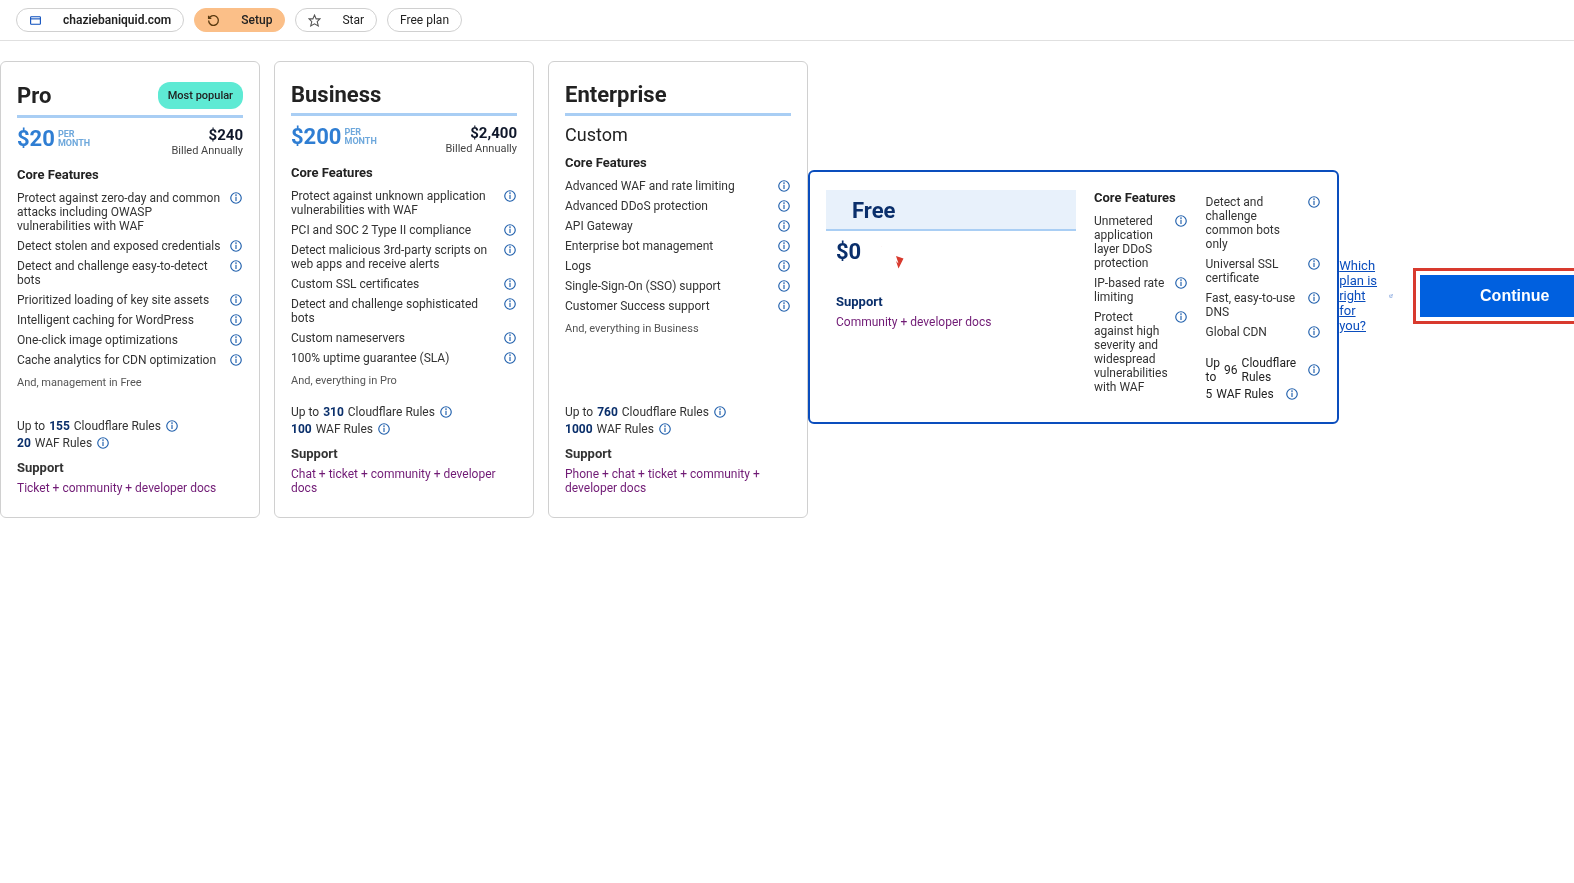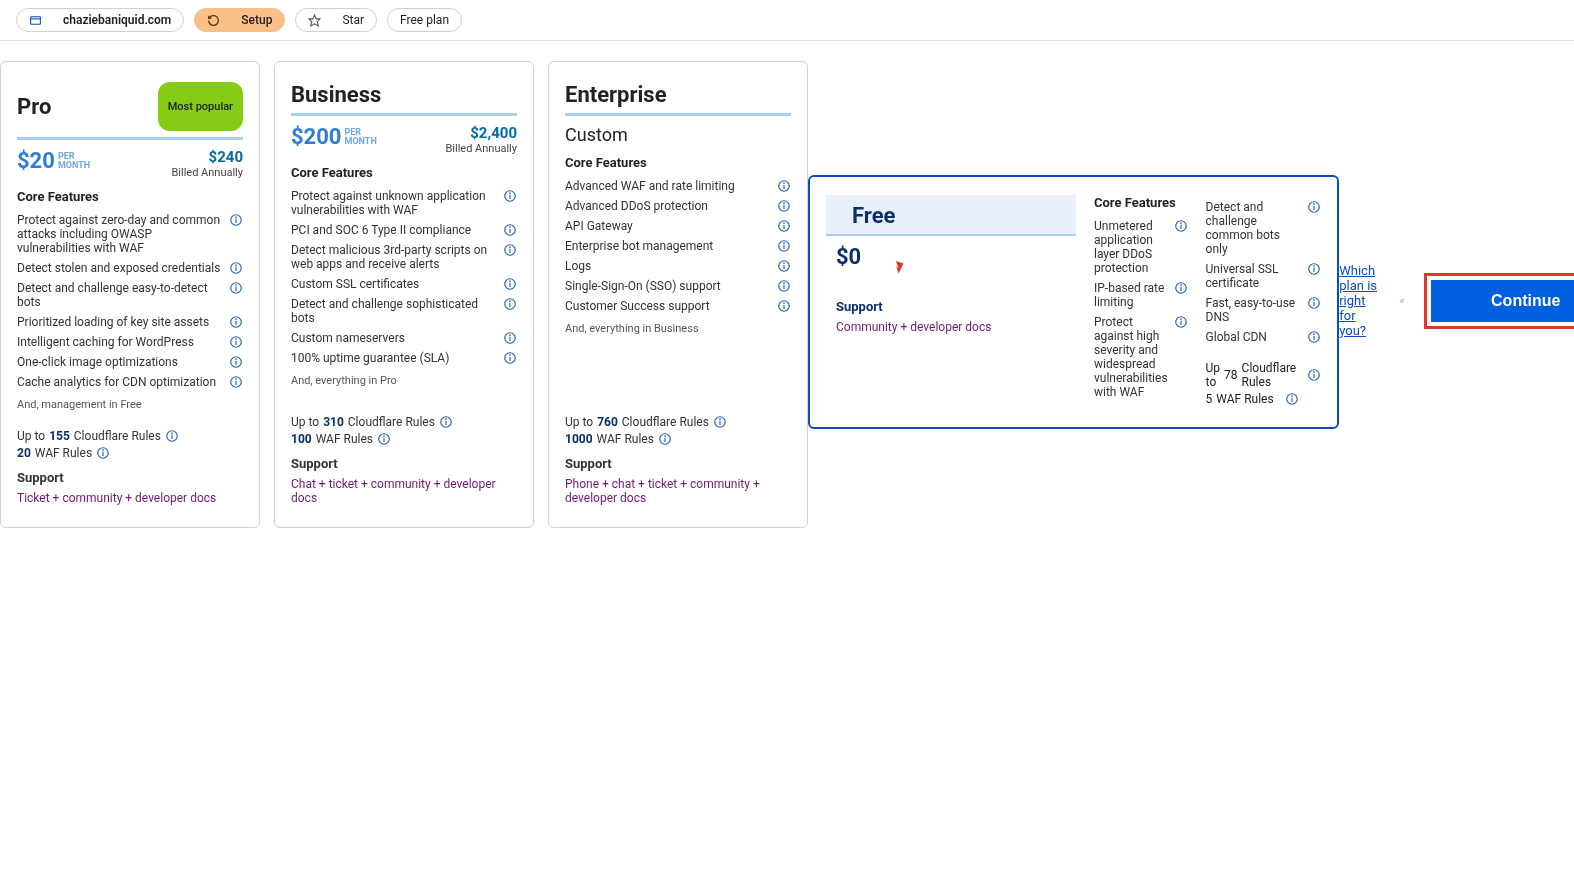--- a/index.html
+++ b/index.html
@@ -6,26 +6,26 @@
 body { font-family: -apple-system, BlinkMacSystemFont, "Segoe UI", Roboto, sans-serif; background: #fff; color: #222; font-size: 13px; }
 .header { border-bottom: 1px solid #e0e0e0; padding: 8px 16px; display: flex; align-items: center; gap: 10px; }
 .pill { display: inline-flex; align-items: flex-end; gap: 21px; border: 1px solid #d0d0d0; border-radius: 16px; padding: 4px 12px; font-size: 12px; cursor: pointer; }
 .pill svg, .pill .ico { width: 13px; height: 13px; }
 .pill.orange { background: #fbbf88; border-color: #fbbf88; font-weight: 500; }
 .main { display: flex; flex-direction: row; align-items: center; padding: 20px 0 40px; }
 .cards { display: flex; gap: 14px; }
 .card { width: 260px; border: 1px solid #d0d0d0; border-radius: 6px; padding: 20px 16px 22px; display: flex; flex-direction: column; }
 .card-head { display: flex; justify-content: space-between; align-items: center; border-bottom: 3px solid #a9cef4; padding-bottom: 6px; margin-bottom: 8px; }
 .card h2 { font-size: 22px; font-weight: 700; }
-.badge { background: #84cc16; font-size: 11px; font-weight: 500; padding: 18px 10px; border-radius: 12px; }
+.badge { background: #5eead4; font-size: 11px; font-weight: 500; padding: 7px 10px; border-radius: 12px; }
 .pricing-row { display: flex; justify-content: space-between; align-items: flex-start; margin-bottom: 10px; }
 .price { color: #2f7ed3; font-size: 22px; font-weight: 700; display: flex; align-items: flex-start; }
 .price .per { font-size: 9px; line-height: 1; color: #6ea8dc; margin-left: 3px; margin-top: 4px; white-space: pre; }
 .annual { text-align: right; font-size: 11px; color: #444; }
-.annual .total { font-size: 15px; font-weight: 700; color: #0369a1; }
+.annual .total { font-size: 15px; font-weight: 700; color: #0f172a; }
 h3 { font-size: 13px; font-weight: 700; margin-bottom: 6px; }
 .features { list-style: none; }
 .features li { display: flex; justify-content: space-between; align-items: flex-start; gap: 6px; padding: 3px 0; font-size: 12px; color: #333; }
 .info-ico { flex-shrink: 0; width: 14px; height: 14px; cursor: pointer; }
 .info-ico svg { width: 14px; height: 14px; fill: none; stroke: #2261ad; stroke-width: 2; }
 .note { font-size: 11px; color: #555; margin-top: 6px; }
 .rules { margin-top: auto; padding-top: 18px; font-size: 12px; color: #333; }
 .rules .n { color: #0a2f6b; font-weight: 700; }
 .rules-line { display: flex; align-items: center; gap: 4px; margin-bottom: 3px;}
 .support-txt { font-size: 12px; color: #701a75; margin-top: 4px; }
@@ -33,21 +33,21 @@
 .free-col1 { width: 250px; }
 .free-head { background: #e8f1fb; padding: 8px 26px 6px; border-bottom: 2px solid #a9cef4; }
 .free-head h2 { color: #0a2f6b; font-size: 22px; }
 .free-price { color: #0a2f6b; font-size: 22px; font-weight: 700; padding: 8px 10px 12px; position: relative;}
 .arrow { position: absolute; left: 50px; top: 4px; color: #d83a2e; font-size: 26px; transform: rotate(180deg) scaleX(-1);}
 .free-sup { padding: 18px 10px 0; }
 .free-sup h3 { color: #0a2f6b; }
 .free-col { flex: 1; }
 .free-col .features { margin-top: 2px; }
 .actions { display: flex; align-items: center; gap: 20px; margin-top: 12px; position: relative;}
-.link { color: #0a4dbd; font-size: 13px; text-decoration: underline; display: inline-flex; align-items: center; gap: 15px; cursor: pointer;}
+.link { color: #0a4dbd; font-size: 13px; text-decoration: underline; display: inline-flex; align-items: center; gap: 4px; cursor: pointer;}
 .continue-wrap { border: 3px solid #d83a2e; padding: 4px; }
 .continue { background: #0060df; color: #fff; border: none; font-size: 16px; font-weight: 700; padding: 12px 60px; cursor: pointer;}
 svg.icon { width: 14px; height: 14px; }
 </style>
 </head>
 <body>
 
 <div class="header">
   <span class="pill">
     <span class="ico">
@@ -203,21 +203,21 @@
       <ul class="features">
           <li>
             <span>Protect against unknown application vulnerabilities with WAF</span>
             <span class="info-ico"><svg viewBox="0 0 24 24">
                 <circle cx="12" cy="12" r="9"></circle>
                 <line x1="12" y1="10" x2="12" y2="17"></line>
                 <circle cx="12" cy="7" r="0.5" fill="#2261ad"></circle>
               </svg></span>
           </li>
           <li>
-            <span>PCI and SOC 6 Type II compliance</span>
+            <span>PCI and SOC 2 Type II compliance</span>
             <span class="info-ico"><svg viewBox="0 0 24 24">
                 <circle cx="12" cy="12" r="9"></circle>
                 <line x1="12" y1="10" x2="12" y2="17"></line>
                 <circle cx="12" cy="7" r="0.5" fill="#2261ad"></circle>
               </svg></span>
           </li>
           <li>
             <span>Detect malicious 3rd-party scripts on web apps and receive alerts</span>
             <span class="info-ico"><svg viewBox="0 0 24 24">
                 <circle cx="12" cy="12" r="9"></circle>
@@ -453,21 +453,21 @@
           <li>
             <span>Global CDN</span>
             <span class="info-ico"><svg viewBox="0 0 24 24">
                 <circle cx="12" cy="12" r="9"></circle>
                 <line x1="12" y1="10" x2="12" y2="17"></line>
                 <circle cx="12" cy="7" r="0.5" fill="#2261ad"></circle>
               </svg></span>
           </li>
         </ul>
       <div style="margin-top:14px">
-        <div class="rules-line" style="font-size:12px"><span>Up to </span><span class="n">78</span><span> Cloudflare Rules</span>&nbsp;<span class="info-ico"><svg viewBox="0 0 24 24">
+        <div class="rules-line" style="font-size:12px"><span>Up to </span><span class="n">96</span><span> Cloudflare Rules</span>&nbsp;<span class="info-ico"><svg viewBox="0 0 24 24">
                 <circle cx="12" cy="12" r="9"></circle>
                 <line x1="12" y1="10" x2="12" y2="17"></line>
                 <circle cx="12" cy="7" r="0.5" fill="#2261ad"></circle>
               </svg></span></div>
         <div class="rules-line" style="font-size:12px"><span class="n">5</span><span> WAF Rules</span>&nbsp;<span class="info-ico"><svg viewBox="0 0 24 24">
                 <circle cx="12" cy="12" r="9"></circle>
                 <line x1="12" y1="10" x2="12" y2="17"></line>
                 <circle cx="12" cy="7" r="0.5" fill="#2261ad"></circle>
               </svg></span></div>
       </div>

